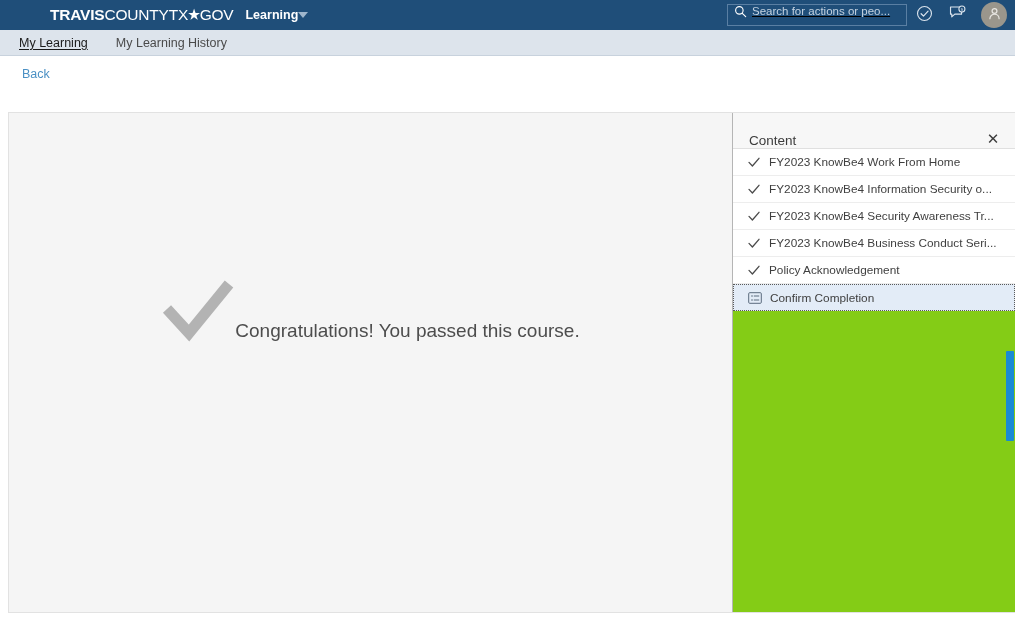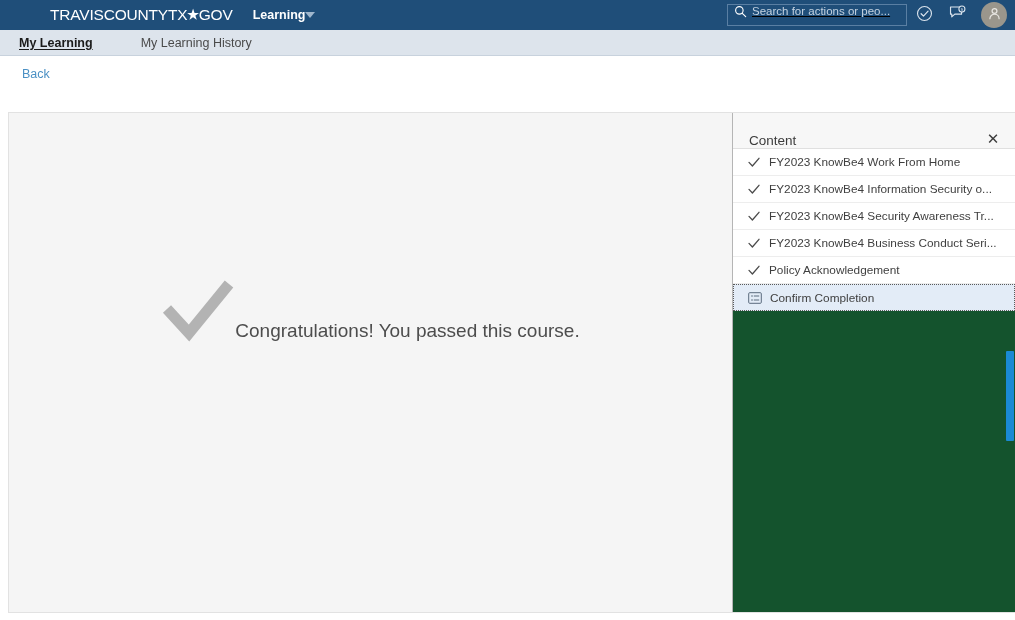--- a/index.html
+++ b/index.html
@@ -29,33 +29,33 @@
   .brand-logo {
     margin-left: 50px;
     font-size: 15.5px;
     letter-spacing: -0.2px;
     color: #ffffff;
     font-weight: 700;
     white-space: nowrap;
     display: flex;
     align-items: center;
   }
-  .brand-travis { font-weight: 400; }
+  .brand-travis { font-weight: 700; }
   .brand-county { font-weight: 400; }
   .brand-star {
     display: inline-block;
     font-size: 13px;
     line-height: 1;
     margin: 0 0px;
     transform: translateY(-1px);
   }
   .brand-gov { font-weight: 400; }
 
   .header-app-menu {
-    margin-left: 20px;
+    margin-left: 12px;
     display: flex;
     align-items: center;
     color: #ffffff;
     font-size: 12.5px;
     font-weight: 700;
     cursor: pointer;
   }
   .caret-down {
     width: 0; height: 0;
     border-left: 5px solid transparent;
@@ -135,26 +135,26 @@
   }
   .subnav-item {
     font-size: 12.5px;
     color: #4a4a4a;
     cursor: pointer;
     padding: 0 4px;
     white-space: nowrap;
   }
   .subnav-item.active {
     color: #1a1a1a;
-    font-weight: 700;
+    font-weight: 400;
     text-decoration: underline;
     text-underline-offset: 2px;
   }
   .subnav-item-1 { margin-left: 15px; }
-  .subnav-item-2 { margin-left: 40px; }
+  .subnav-item-2 { margin-left: 20px; }
 
   
   .back-link {
     position: absolute;
     top: 67px;
     left: 22px;
     font-size: 12.5px;
     color: #4a90c4;
     cursor: pointer;
   }
@@ -231,21 +231,21 @@
     display: flex;
     align-items: center;
     justify-content: center;
     cursor: pointer;
     color: #3c3c3c;
     font-size: 15px;
     line-height: 1;
   }
   .content-list {
     flex: 1;
-    background: #14532d;
+    background: #84cc16;
     overflow: hidden;
   }
   .content-item {
     height: 27px;
     display: flex;
     align-items: center;
     padding-left: 13px;
     padding-right: 6px;
     border-bottom: 1px solid #ededed;
     box-sizing: border-box;

